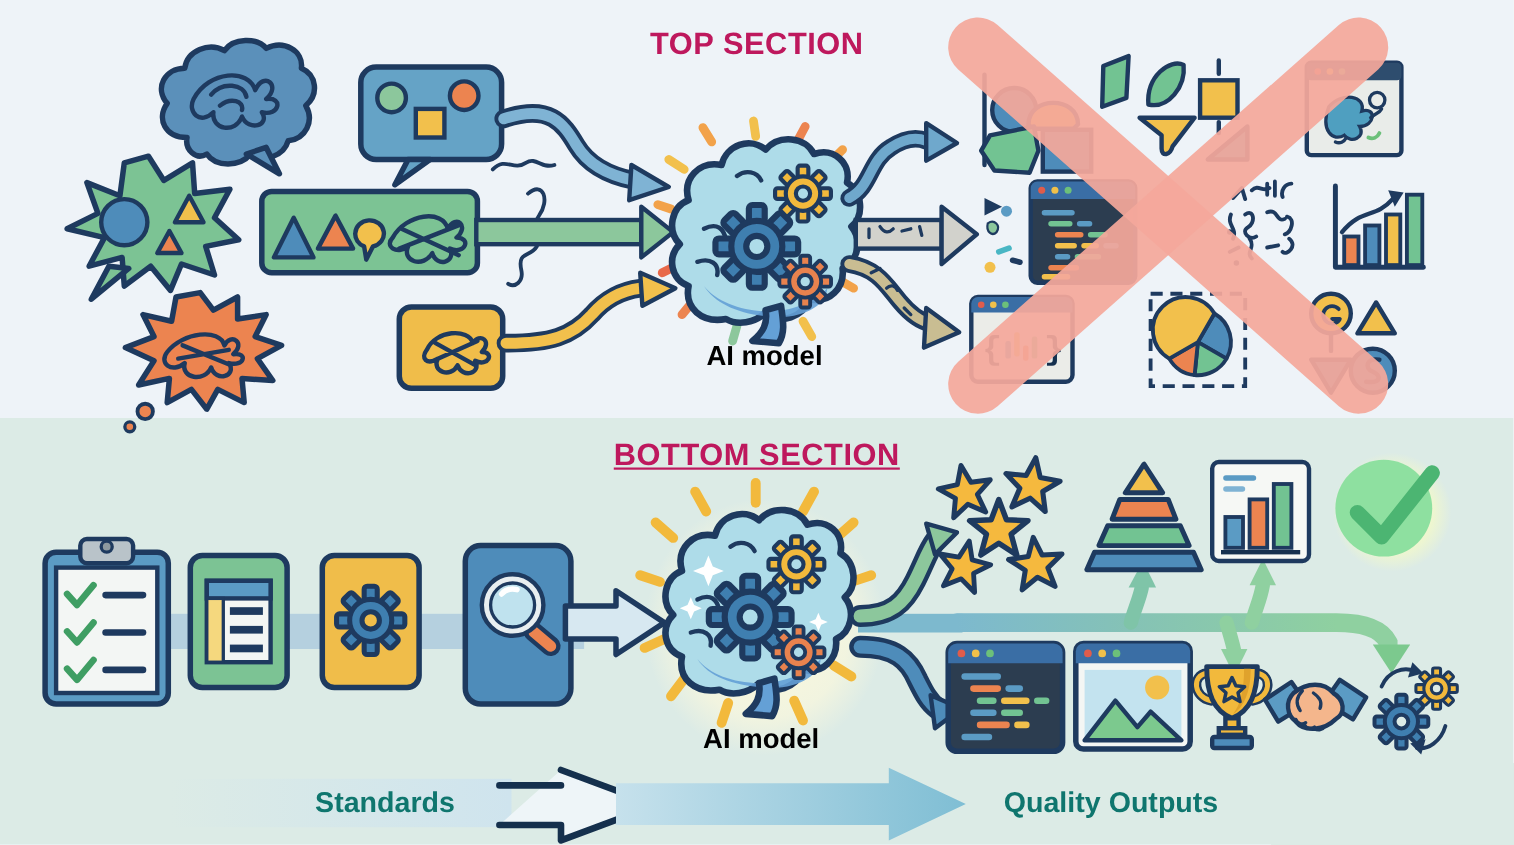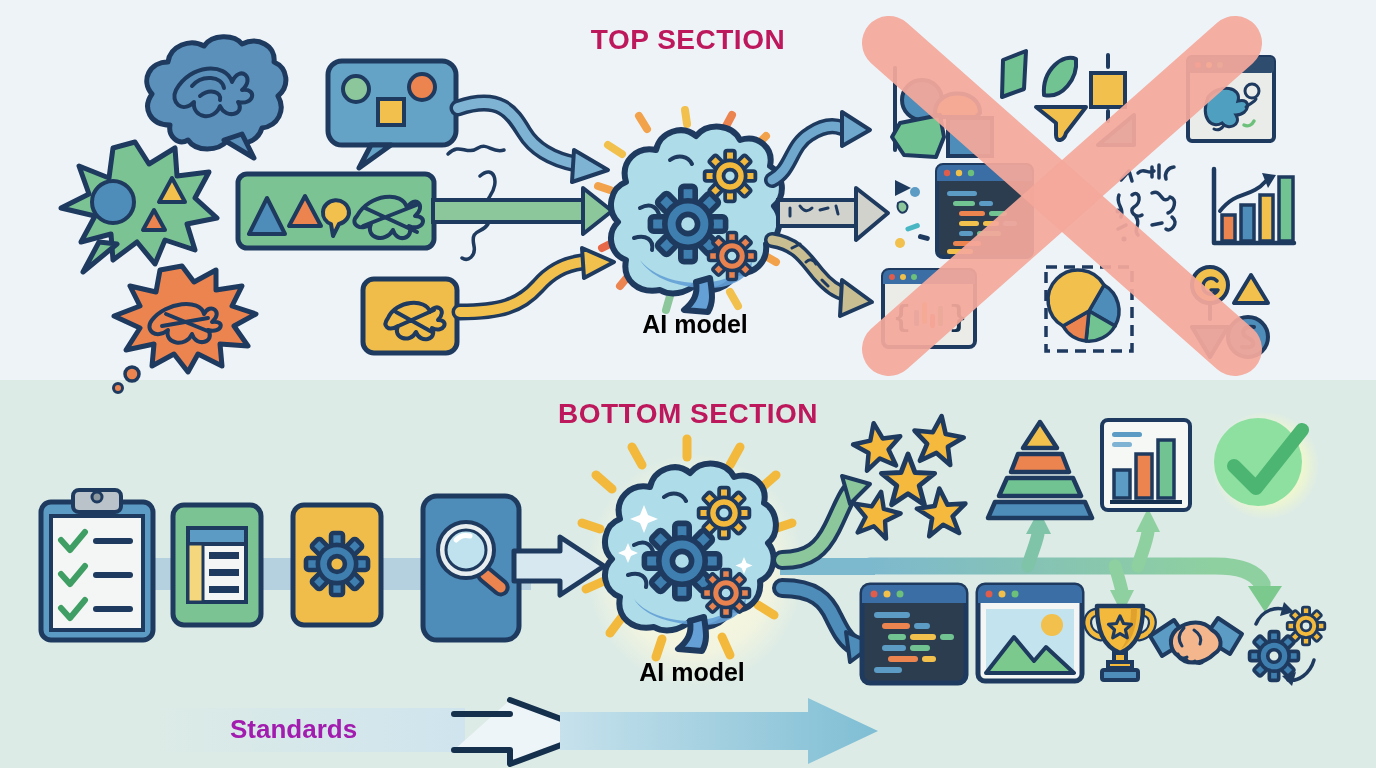--- a/index.html
+++ b/index.html
@@ -4,21 +4,21 @@
 <style>
   html,body{margin:0;padding:0;}
   #stage{position:relative;width:1376px;height:768px;overflow:hidden;
          font-family:"Liberation Sans",sans-serif;background:#edf2f8;}
   .abs{position:absolute;}
   .top-bg{left:0;top:0;width:1376px;height:380px;background:#eef3f8;}
   .bottom-bg{left:0;top:380px;width:1376px;height:388px;background:#dcebe6;}
   .title{width:1376px;text-align:center;font-weight:800;font-size:28px;
          color:#be185d;letter-spacing:.5px;}
   .model-label{width:200px;text-align:center;font-weight:800;font-size:25px;color:#000000;}
-  .footer-label{font-weight:800;font-size:26px;color:#a21caf;}
+  .footer-label{font-weight:800;font-size:26px;color:#0f766e;text-align:center;}
   .glow{border-radius:50%;}
   .xbar{width:516px;height:54px;border-radius:30px;background:#f4a89b;opacity:.93;z-index:30;}
   svg{display:block;overflow:visible;}
   .nl{stroke:#1e3a5f;fill:none;stroke-linecap:round;stroke-linejoin:round;}
   .braces-text{font:700 30px "Liberation Mono",monospace;fill:#16314f;}
 </style>
 </head>
 <body>
 
 <div id="stage">
@@ -257,21 +257,21 @@
       <path d="M44,40 L78,40 L61,12 Z" fill="#f2c04c" stroke="#1e3a5f" stroke-width="4" stroke-linejoin="round"></path>
       <path d="M2,64 L38,64 L20,94 Z" fill="#4e8cba" stroke="#1e3a5f" stroke-width="4" stroke-linejoin="round"></path>
       <circle cx="58" cy="74" r="20" fill="#4e8cba" stroke="#1e3a5f" stroke-width="4"></circle>
       <path class="nl" stroke-width="4" d="M64,64 C52,62 50,72 58,75 C66,78 66,86 52,84"></path>
     </g>
   </svg>
 
   <div class="abs xbar" style="left:804px;top:169px;transform:rotate(41.5deg)"></div>
   <div class="abs xbar" style="left:804px;top:169px;transform:rotate(-41.5deg)"></div>
 
-  <div class="abs title" style="top:398px;">BOTTOM SECTION</div>
+  <div class="abs title" style="top:398px;text-decoration:underline;">BOTTOM SECTION</div>
 
   <div class="abs glow" style="left:555px;top:420px;width:280px;height:300px;background:radial-gradient(closest-side,#fdf9dc 0%,rgba(253,249,220,.65) 55%,rgba(253,249,220,0) 78%)"></div>
   <div class="abs glow" style="left:1198px;top:398px;width:135px;height:135px;background:radial-gradient(closest-side,#f6fbc6 0%,rgba(246,251,198,.7) 55%,rgba(246,251,198,0) 80%)"></div>
 
   <div class="abs" style="left:95px;top:558px;width:436px;height:32px;background:#b5d0df;"></div>
 
   <svg class="abs" style="left:35px;top:488px" width="125" height="160" viewBox="0 0 125 160">
     <rect x="6" y="14" width="112" height="138" rx="10" fill="#5b9bc4" stroke="#1e3a5f" stroke-width="5"></rect>
     <rect x="16" y="28" width="92" height="114" fill="#f3f6f4" stroke="#1e3a5f" stroke-width="4"></rect>
     <rect x="38" y="2" width="48" height="22" rx="6" fill="#b9c3c9" stroke="#1e3a5f" stroke-width="4"></rect>
@@ -470,14 +470,15 @@
 
   <svg class="abs" style="left:560px;top:698px" width="330" height="68" viewBox="0 0 330 68">
     <defs>
       <linearGradient id="bandg" x1="0" y1="0" x2="1" y2="0">
         <stop offset="0" stop-color="#c6e1ec"></stop>
           <stop offset="1" stop-color="#7fbed4"></stop>
       </linearGradient>
     </defs>
     <path d="M0,14 H248 V0 L318,33 L248,66 V52 H0 Z" fill="url(#bandg)"></path>
   </svg>
+  <div class="abs footer-label" style="left:880px;top:714px;width:260px">Quality Outputs</div>
 
 </div>
 
 </body></html>

